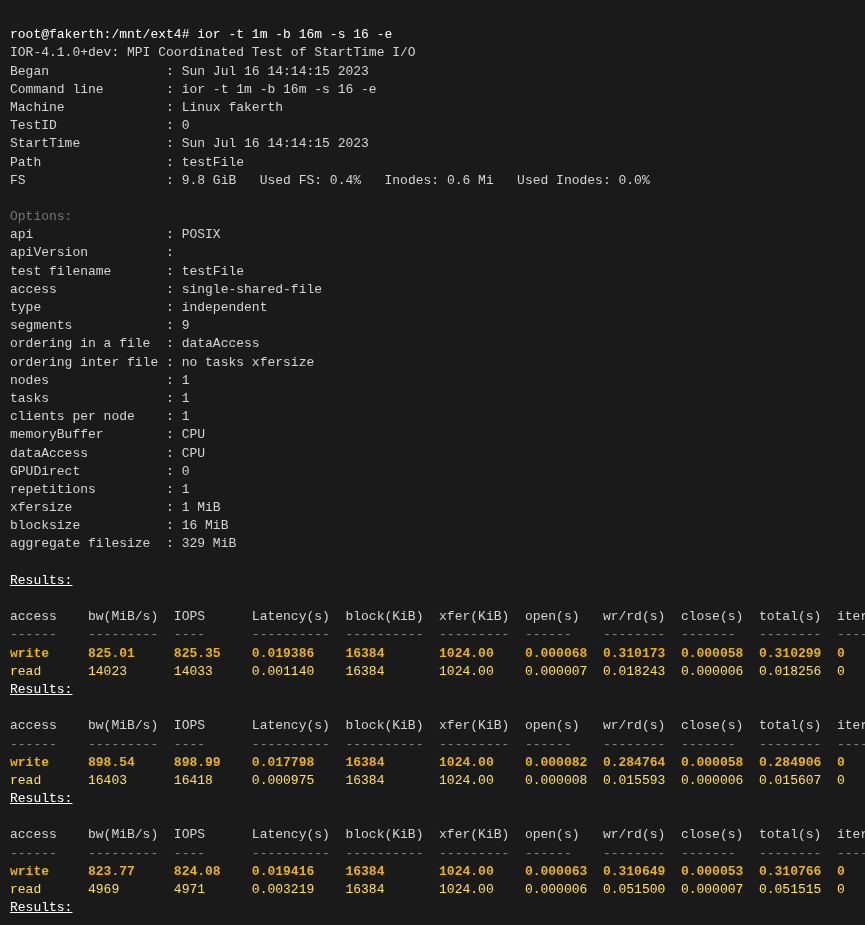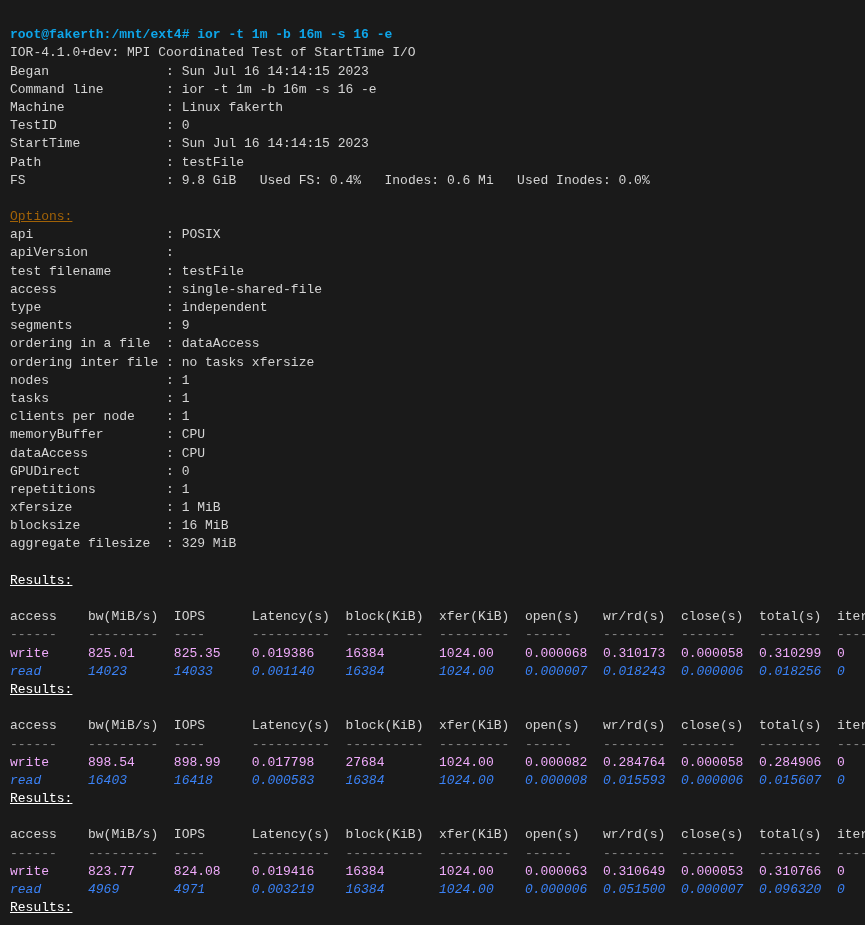--- a/index.html
+++ b/index.html
@@ -16,40 +16,38 @@
       width: 865px;
       min-height: 925px;
       padding: 8px 10px;
       overflow-x: hidden;
     }
     .terminal-content {
       white-space: pre;
       word-wrap: break-word;
     }
     .cmd-line {
-      color: #0ea5e9;
-      font-weight: bold;
+      color: #ffffff;
     }
     .section-header {
-      color: #a16207;
-      text-decoration: underline;
+      color: #737373;
     }
     .results-label {
       color: #ffffff;
       text-decoration: underline;
     }
     .separator {
       color: #888888;
     }
     .data-write {
-      color: #f0abfc;
+      color: #eab308;
+      font-weight: bold;
     }
     .data-read {
-      color: #3b82f6;
-      font-style: italic;
+      color: #fde047;
     }
   </style>
 </head>
 <body>
 
 <div class="terminal-content">
 <span class="cmd-line"><span>root@fakerth:/mnt/ext4#</span> <span>ior -t 1m -b 16m -s 16 -e</span>
 </span><span>IOR-4.1.0+dev: MPI Coordinated Test of StartTime I/O</span>
 <span>Began               : <span>Sun Jul 16 14:14:15 2023</span></span>
 <span>Command line        : <span>ior -t 1m -b 16m -s 16 -e</span></span>
@@ -82,28 +80,28 @@
 <span class="results-label">Results:</span>
 
 <span>access    bw(MiB/s)  IOPS      Latency(s)  block(KiB)  xfer(KiB)  open(s)   wr/rd(s)  close(s)  total(s)  iter</span>
 <span class="separator">------    ---------  ----      ----------  ----------  ---------  ------    --------  -------   --------  ----</span>
 <span class="data-write">write     825.01     825.35    0.019386    16384       1024.00    0.000068  0.310173  0.000058  0.310299  0</span>
 <span class="data-read">read      14023      14033     0.001140    16384       1024.00    0.000007  0.018243  0.000006  0.018256  0</span>
 <span class="results-label">Results:</span>
 
 <span>access    bw(MiB/s)  IOPS      Latency(s)  block(KiB)  xfer(KiB)  open(s)   wr/rd(s)  close(s)  total(s)  iter</span>
 <span class="separator">------    ---------  ----      ----------  ----------  ---------  ------    --------  -------   --------  ----</span>
-<span class="data-write">write     898.54     898.99    0.017798    27684       1024.00    0.000082  0.284764  0.000058  0.284906  0</span>
-<span class="data-read">read      16403      16418     0.000583    16384       1024.00    0.000008  0.015593  0.000006  0.015607  0</span>
+<span class="data-write">write     898.54     898.99    0.017798    16384       1024.00    0.000082  0.284764  0.000058  0.284906  0</span>
+<span class="data-read">read      16403      16418     0.000975    16384       1024.00    0.000008  0.015593  0.000006  0.015607  0</span>
 <span class="results-label">Results:</span>
 
 <span>access    bw(MiB/s)  IOPS      Latency(s)  block(KiB)  xfer(KiB)  open(s)   wr/rd(s)  close(s)  total(s)  iter</span>
 <span class="separator">------    ---------  ----      ----------  ----------  ---------  ------    --------  -------   --------  ----</span>
 <span class="data-write">write     823.77     824.08    0.019416    16384       1024.00    0.000063  0.310649  0.000053  0.310766  0</span>
-<span class="data-read">read      4969       4971      0.003219    16384       1024.00    0.000006  0.051500  0.000007  0.096320  0</span>
+<span class="data-read">read      4969       4971      0.003219    16384       1024.00    0.000006  0.051500  0.000007  0.051515  0</span>
 <span class="results-label">Results:</span>
 
 
 
 
 
 
 
 
 

